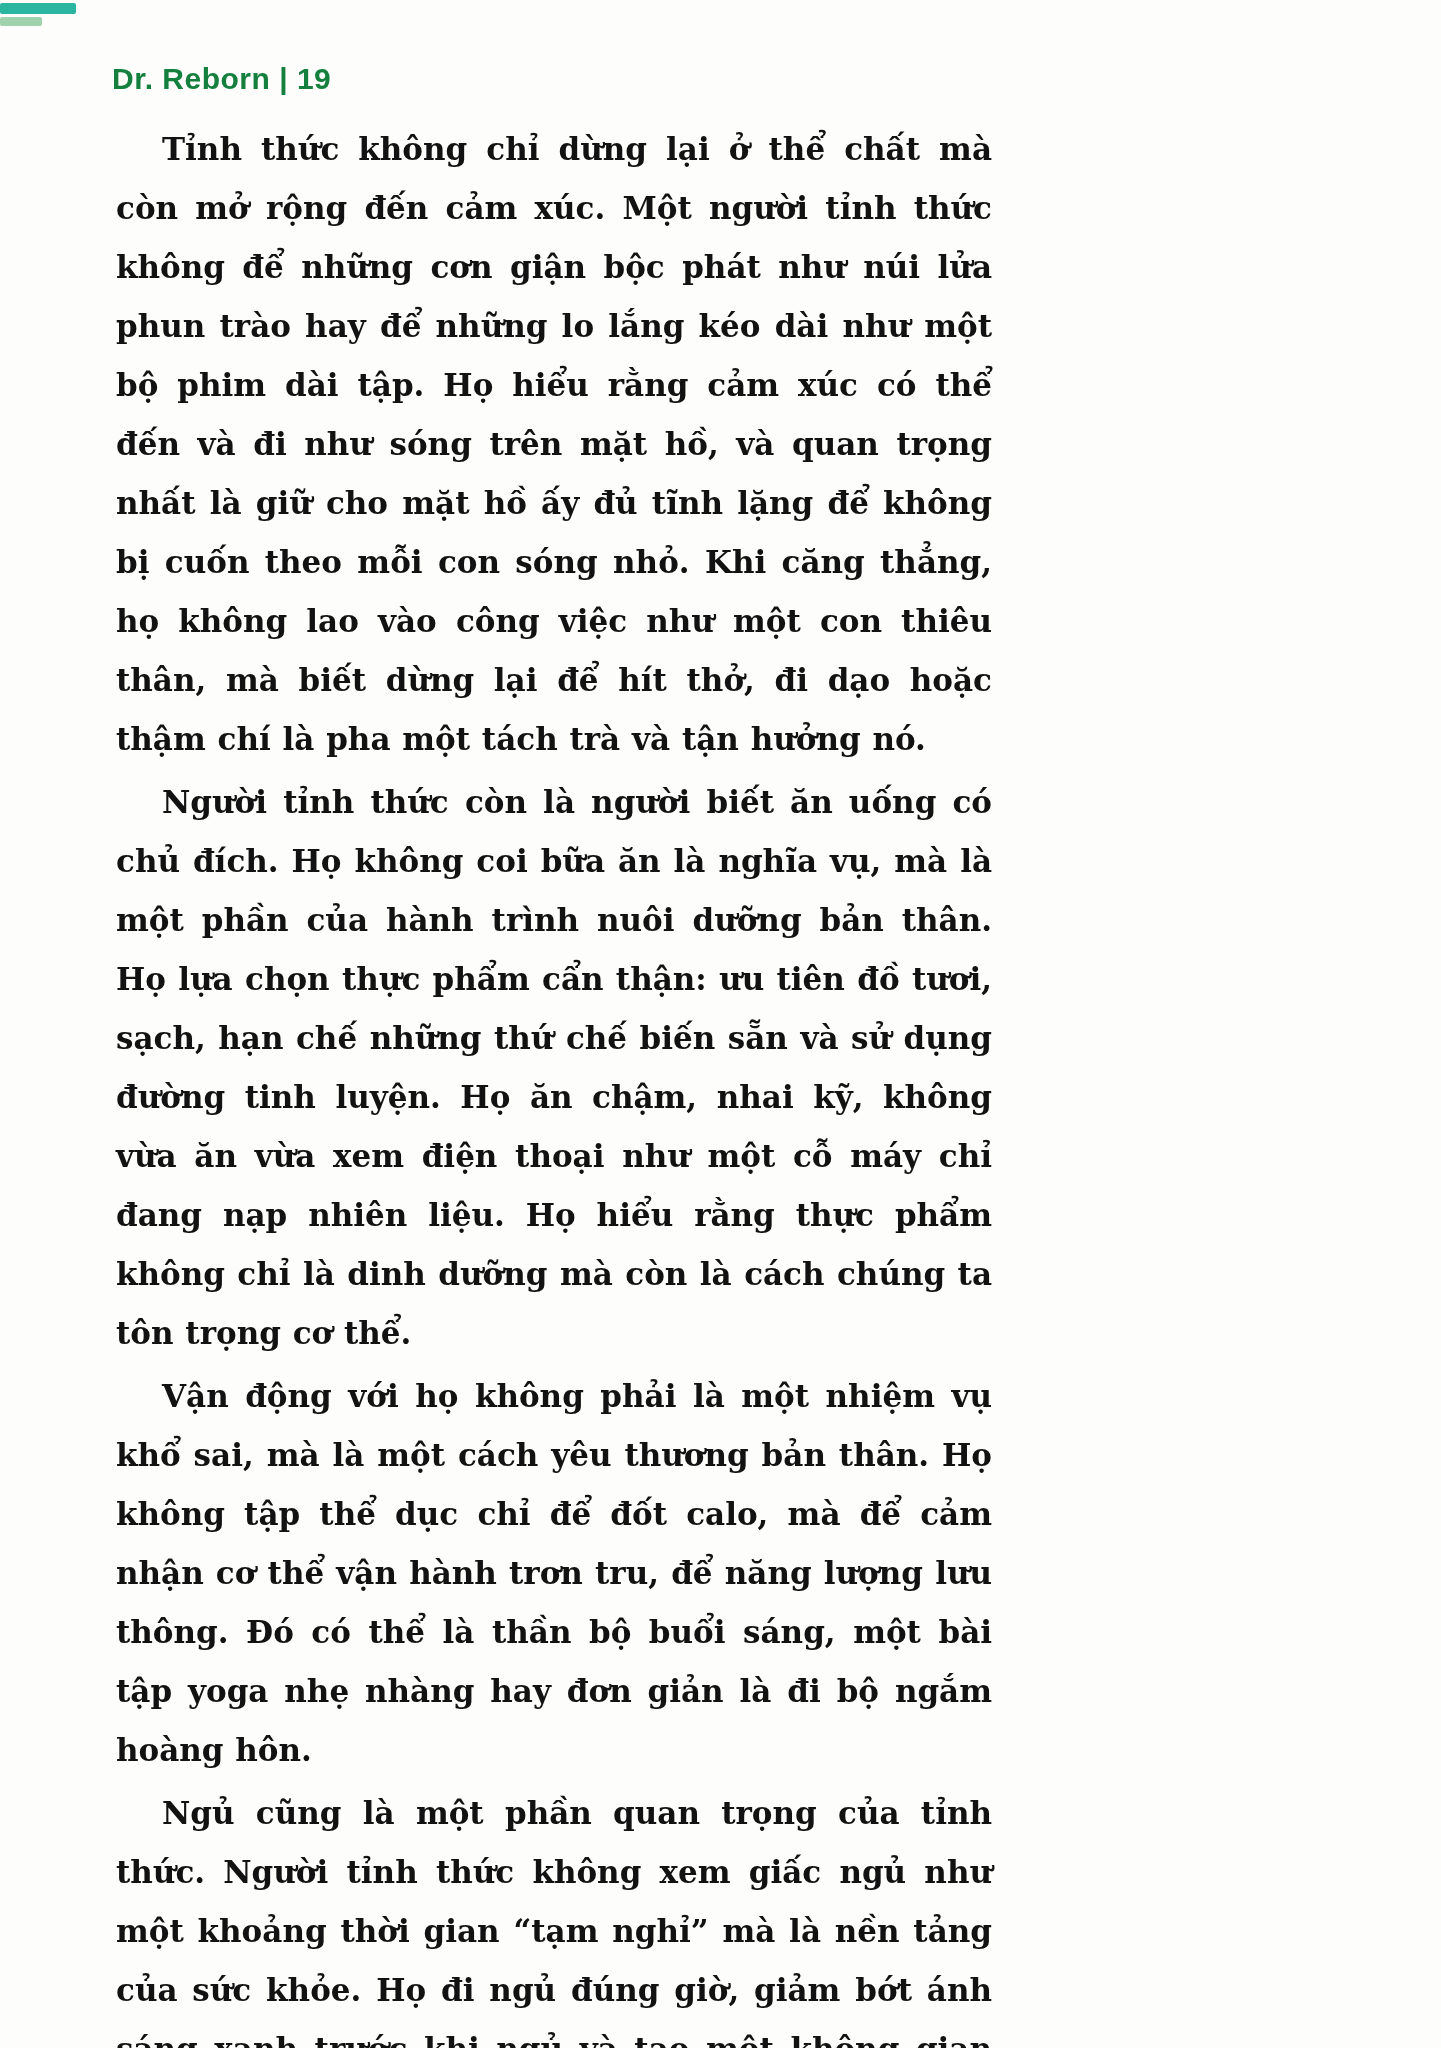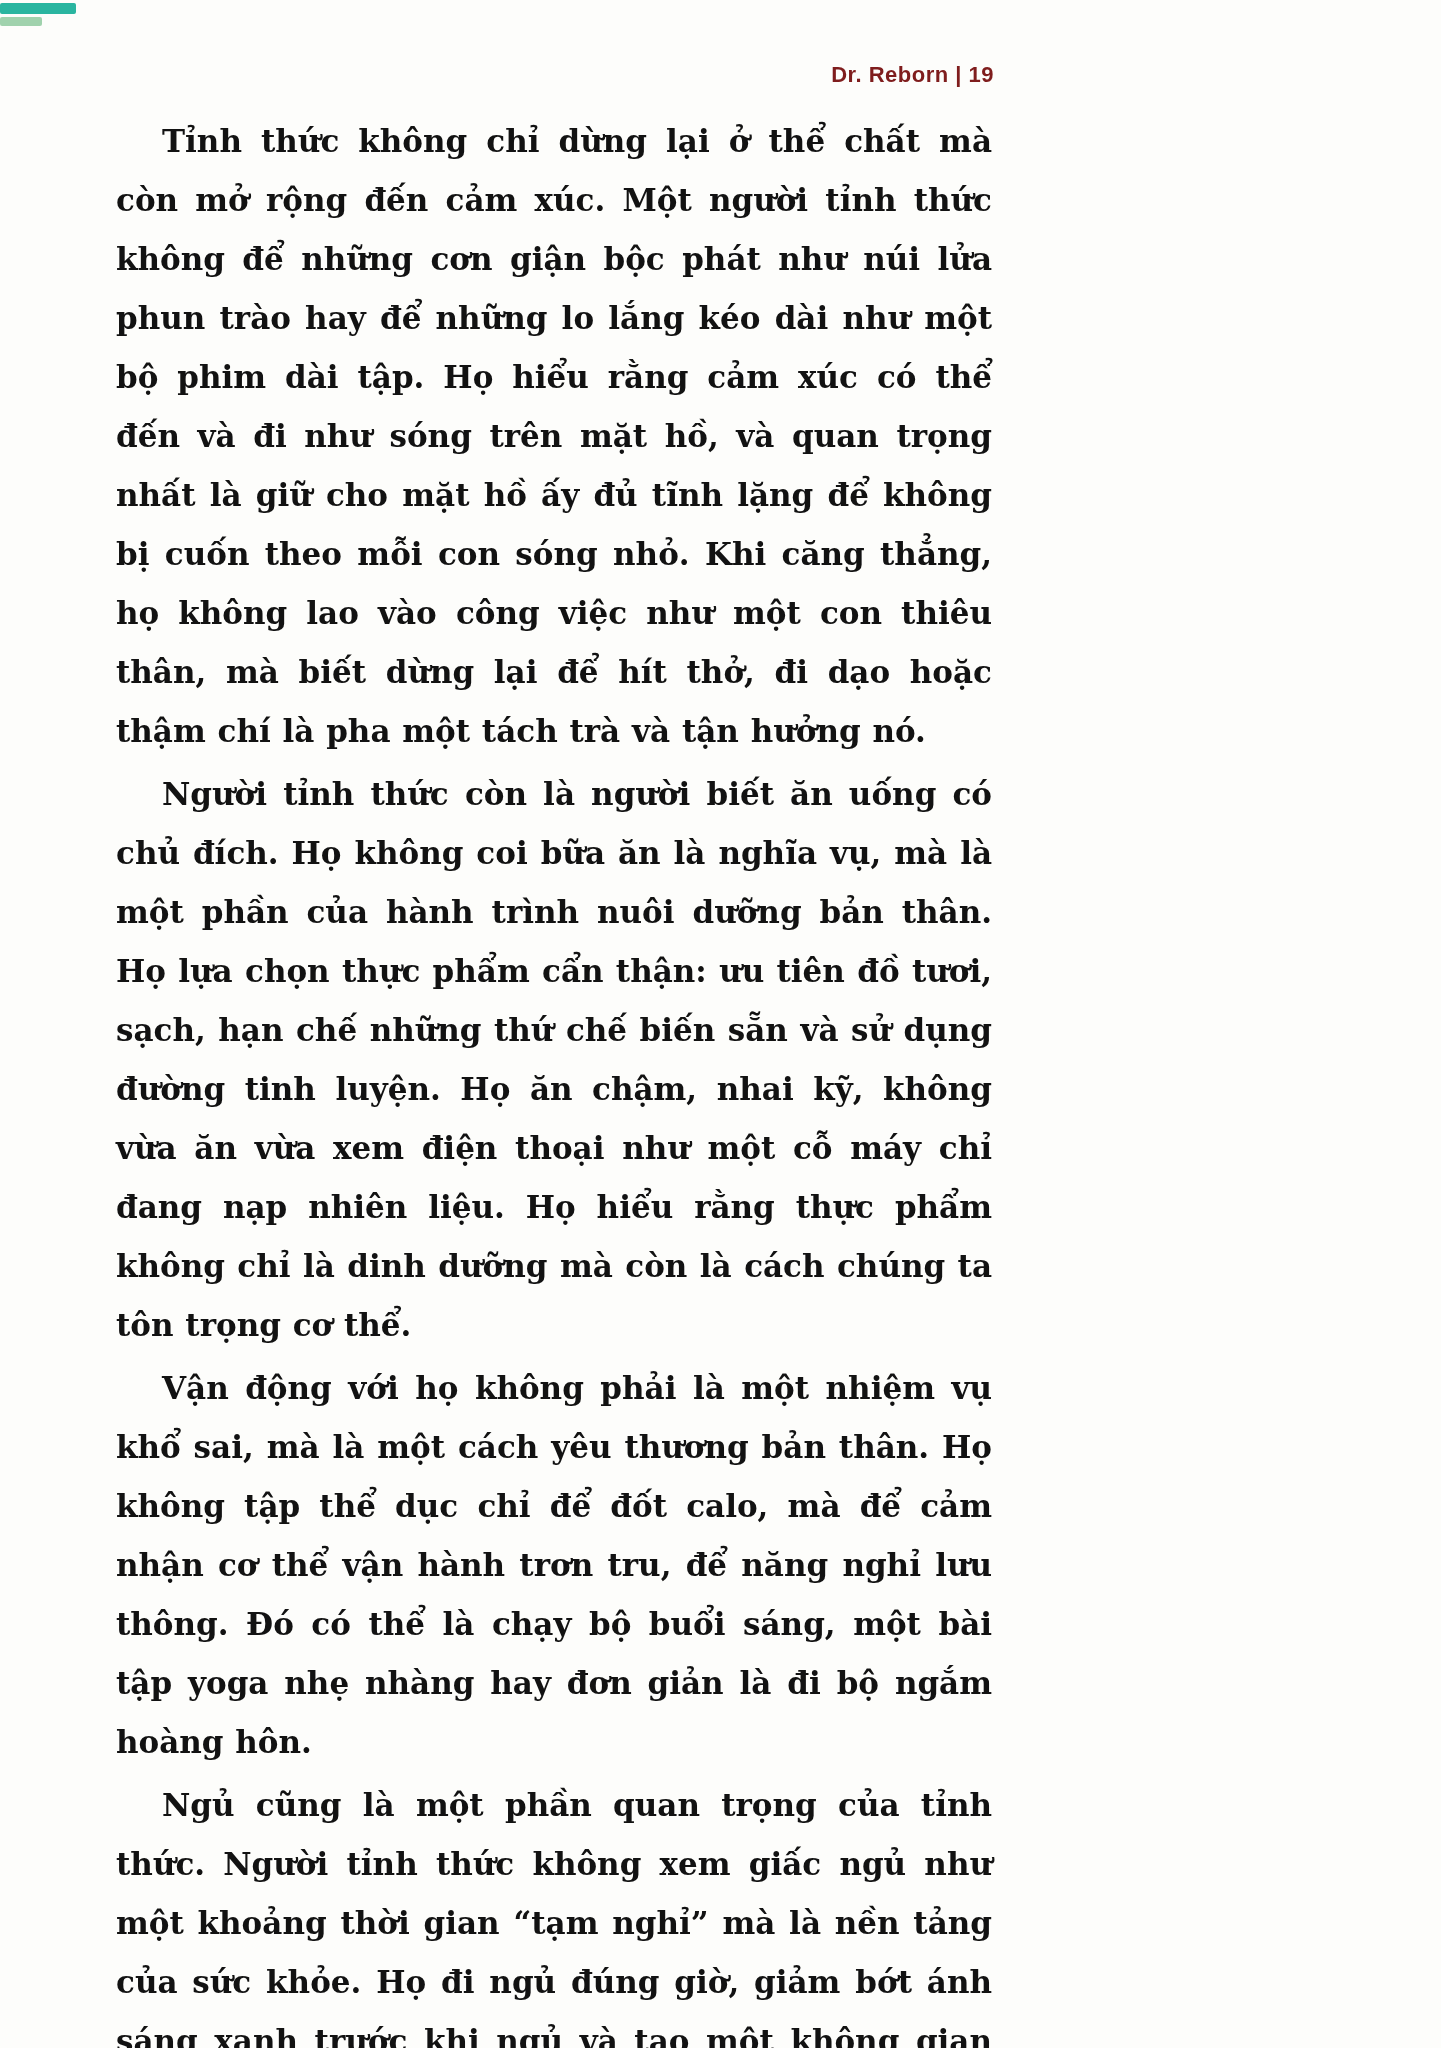--- a/index.html
+++ b/index.html
@@ -33,26 +33,25 @@
     background: var(--artifact-green, #8fca9f);
     opacity: .85;
   }
   .content {
     position: absolute;
     left: 112px;
     top: 62px;
     width: 884px;
   }
   .running-header {
-    text-align: right;
     font-family: "Liberation Sans", sans-serif;
     font-weight: bold;
-    font-size: 22px;
+    font-size: 30px;
     letter-spacing: .5px;
-    color: #7f1d1d;
+    color: #15803d;
     margin: 0 2px 24px 0;
   }
   .body-text p {
     margin: 4px;
     font-size: 31px;
     line-height: 59px;
     font-weight: 600;
     text-align: justify;
     text-indent: 46px;
     word-spacing: 1px;
@@ -68,19 +67,19 @@
 
   <div class="content">
 
     <div class="running-header">
       <span>Dr. Reborn | 19</span>
     </div>
 
     <div class="body-text">
       <p>Tỉnh thức không chỉ dừng lại ở thể chất mà còn mở rộng đến cảm xúc. Một người tỉnh thức không để những cơn giận bộc phát như núi lửa phun trào hay để những lo lắng kéo dài như một bộ phim dài tập. Họ hiểu rằng cảm xúc có thể đến và đi như sóng trên mặt hồ, và quan trọng nhất là giữ cho mặt hồ ấy đủ tĩnh lặng để không bị cuốn theo mỗi con sóng nhỏ. Khi căng thẳng, họ không lao vào công việc như một con thiêu thân, mà biết dừng lại để hít thở, đi dạo hoặc thậm chí là pha một tách trà và tận hưởng nó.</p>
       <p>Người tỉnh thức còn là người biết ăn uống có chủ đích. Họ không coi bữa ăn là nghĩa vụ, mà là một phần của hành trình nuôi dưỡng bản thân. Họ lựa chọn thực phẩm cẩn thận: ưu tiên đồ tươi, sạch, hạn chế những thứ chế biến sẵn và sử dụng đường tinh luyện. Họ ăn chậm, nhai kỹ, không vừa ăn vừa xem điện thoại như một cỗ máy chỉ đang nạp nhiên liệu. Họ hiểu rằng thực phẩm không chỉ là dinh dưỡng mà còn là cách chúng ta tôn trọng cơ thể.</p>
-      <p>Vận động với họ không phải là một nhiệm vụ khổ sai, mà là một cách yêu thương bản thân. Họ không tập thể dục chỉ để đốt calo, mà để cảm nhận cơ thể vận hành trơn tru, để năng nghỉ lưu thông. Đó có thể là chạy bộ buổi sáng, một bài tập yoga nhẹ nhàng hay đơn giản là đi bộ ngắm hoàng hôn.</p>
+      <p>Vận động với họ không phải là một nhiệm vụ khổ sai, mà là một cách yêu thương bản thân. Họ không tập thể dục chỉ để đốt calo, mà để cảm nhận cơ thể vận hành trơn tru, để năng lượng lưu thông. Đó có thể là thần bộ buổi sáng, một bài tập yoga nhẹ nhàng hay đơn giản là đi bộ ngắm hoàng hôn.</p>
       <p>Ngủ cũng là một phần quan trọng của tỉnh thức. Người tỉnh thức không xem giấc ngủ như một khoảng thời gian “tạm nghỉ” mà là nền tảng của sức khỏe. Họ đi ngủ đúng giờ, giảm bớt ánh sáng xanh trước khi ngủ và tạo một không gian ngủ yên tĩnh, dễ chịu. Họ hiểu rằng một giấc ngủ chất lượng không chỉ giúp phục hồi cơ thể mà còn làm mới tinh thần.</p>
 
     </div>
 
   </div>
 </div>
 
 </body></html>

